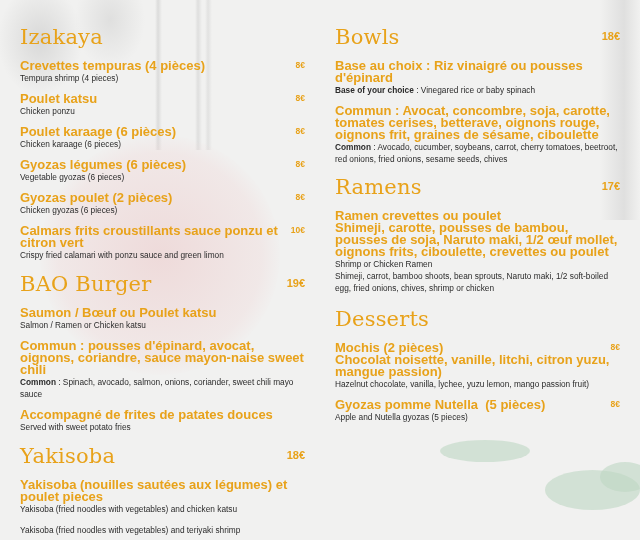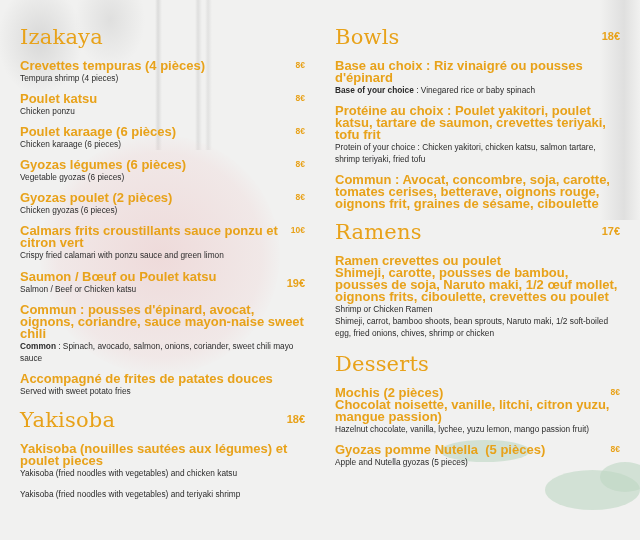--- a/index.html
+++ b/index.html
@@ -100,24 +100,25 @@
       <div class="item-price">8€</div>
     </div>
     <div class="item">
       <div class="item-fr">Calmars frits croustillants sauce ponzu et citron vert</div>
       <div class="item-en">Crispy fried calamari with ponzu sauce and green limon</div>
       <div class="item-price">10€</div>
     </div>
   </div>
 
   <div class="section" style="margin-bottom:10px;">
+    <h2 class="section-title">BAO Burger</h2>
     <div class="section-price">19€</div>
     <div class="item wide">
       <div class="item-fr">Saumon / Bœuf ou Poulet katsu</div>
-      <div class="item-en">Salmon / Beef or Chicken katsu</div>
+      <div class="item-en">Salmon / Ramen or Chicken katsu</div>
     </div>
     <div class="item wide">
       <div class="item-fr">Commun : pousses d'épinard, avocat, oignons, coriandre, sauce mayon-naise sweet chili</div>
       <div class="item-en"><b>Common</b><span> : Spinach, avocado, salmon, onions, coriander, sweet chili mayo sauce</span></div>
     </div>
     <div class="item wide">
       <div class="item-fr">Accompagné de frites de patates douces</div>
       <div class="item-en">Served with sweet potato fries</div>
     </div>
   </div>
@@ -138,25 +139,22 @@
 <div class="column col-right">
 
   <div class="section" style="margin-bottom:8px;">
     <h2 class="section-title">Bowls</h2>
     <div class="section-price">18€</div>
     <div class="item wide">
       <div class="item-fr">Base au choix : Riz vinaigré ou pousses d'épinard</div>
       <div class="item-en"><b>Base of your choice</b><span> : Vinegared rice or baby spinach</span></div>
     </div>
     <div class="item wide">
-      <div class="item-fr">Protéine au choix : Poulet yakitori, poulet katsu, tartare de saumon, crevettes teriyaki, tofu frit</div>
-      <div class="item-en">Protein of your choice : Chicken yakitori, chicken katsu, salmon tartare, shrimp teriyaki, fried tofu</div>
-    </div>
-    <div class="item wide">
       <div class="item-fr">Commun : Avocat, concombre, soja, carotte, tomates cerises, betterave, oignons rouge, oignons frit, graines de sésame, ciboulette</div>
+      <div class="item-en"><b>Common</b><span> : Avocado, cucumber, soybeans, carrot, cherry tomatoes, beetroot, red onions, fried onions, sesame seeds, chives</span></div>
     </div>
   </div>
 
   <div class="section" style="margin-bottom:12px;">
     <h2 class="section-title">Ramens</h2>
     <div class="section-price">17€</div>
     <div class="item wide">
       <div class="item-fr">Ramen crevettes ou poulet</div>
       <div class="item-fr">Shimeji, carotte, pousses de bambou, pousses de soja, Naruto maki, 1/2 œuf mollet, oignons frits, ciboulette, crevettes ou poulet</div>
       <div class="item-en">Shrimp or Chicken Ramen</div>

